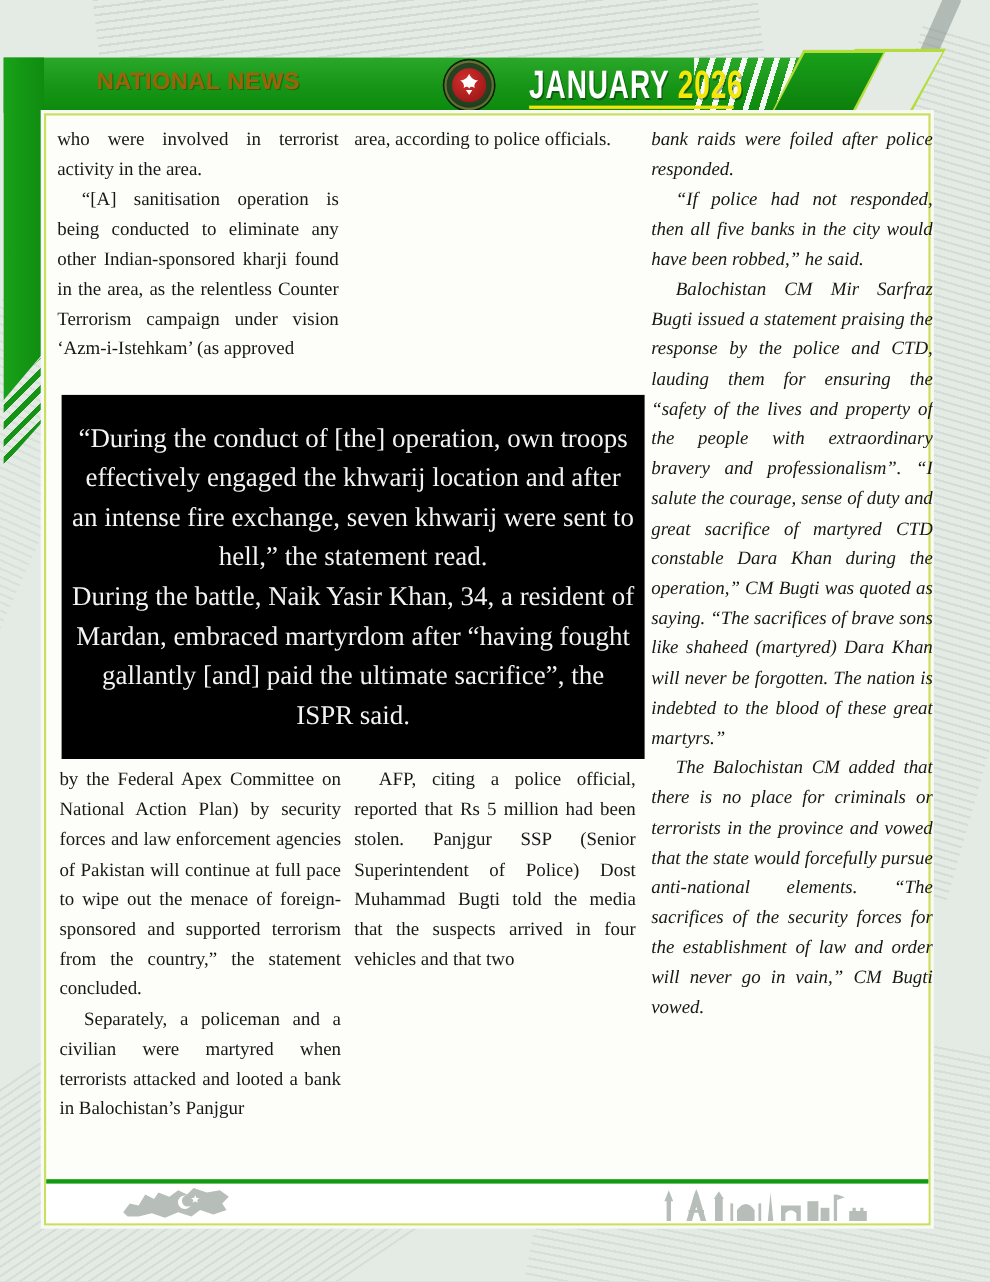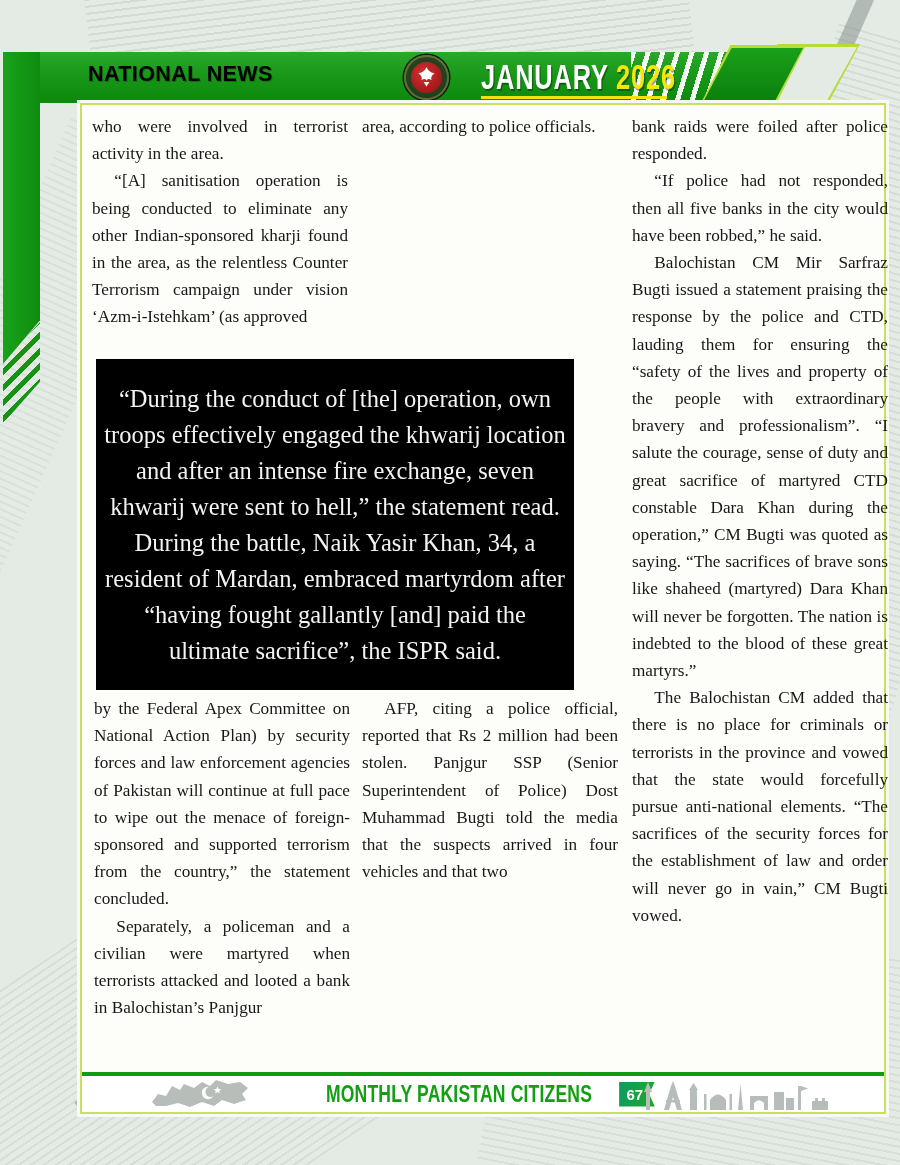--- a/index.html
+++ b/index.html
@@ -30,51 +30,51 @@
   .sidebar-tail{position:absolute;left:3px;top:322px;width:37px;height:130px;
         background:repeating-linear-gradient(135deg,#149314 0 5px,rgba(255,255,255,0) 5px 11px);
         clip-path:polygon(0 32%,100% 0,100% 46%,0 78%);}
   .hpar{position:absolute;clip-path:polygon(30% 0,100% 0,70% 100%,0 100%);background:#b4dc3a;}
   .hpar-in{position:absolute;inset:3px;clip-path:polygon(30% 0,100% 0,70% 100%,0 100%);}
   .hpar-outline{left:742px;top:44px;width:118px;height:66px;}
   .hpar-outline .hpar-in{background:#e4ebe5;}
   .hpar-fill{left:698px;top:45px;width:108px;height:64px;}
   .hpar-fill .hpar-in{background:linear-gradient(180deg,#1aa01a,#0a7c0a);}
 
-  .section-label{position:absolute;left:88px;top:62px;color:#000000;font-weight:bold;
+  .section-label{position:absolute;left:88px;top:62px;color:#a16207;font-weight:bold;
         font-size:21.5px;letter-spacing:.4px;border-bottom:3px solid #eef4ea;padding-bottom:22px;
         text-shadow:1px 1px 0 rgba(0,0,0,.25);}
   .issue{position:absolute;left:481px;top:57px;white-space:nowrap;font-weight:bold;font-size:31px;
         transform:scale(.82,1.16);transform-origin:left top;letter-spacing:1px;
         text-shadow:1.5px 1.5px 0 rgba(0,0,0,.35);}
   .issue .month{color:#ffffff;}
   .issue .year{color:#f6e70a;}
   .issue-rule{position:absolute;left:481px;top:96px;width:186px;height:3px;background:#f2e30c;}
 
   .logo{position:absolute;left:404px;top:55px;width:45px;height:45px;border-radius:50%;
         background:radial-gradient(circle at 50% 45%,#24421f 55%,#132a10 100%);
         box-shadow:0 0 0 1.5px #0a1c08, inset 0 0 0 2px rgba(230,200,90,.35);}
   .logo-inner{position:absolute;inset:7px;border-radius:50%;
         background:radial-gradient(circle at 40% 35%,#d33030,#911010);}
   .logo svg{position:absolute;inset:10px;}
 
   
   .content{position:absolute;left:40px;top:103px;width:806px;height:1011px;background:#fdfdfa;
-        border:2px solid #cbdf5e;box-shadow:0 0 0 3px #f7f9f4;box-sizing:border-box;margin-left:40px;}
+        border:2px solid #cbdf5e;box-shadow:0 0 0 3px #f7f9f4;box-sizing:border-box;}
   .col{position:absolute;overflow:hidden;font-family:"Liberation Serif","DejaVu Serif",serif;
         font-size:17.2px;line-height:27.2px;color:#171717;}
   .para{margin:0;text-align:justify;}
   .para.ind{text-indent:1.3em;}
   .col1t{left:10px;top:8px;width:256px;height:246px;}
   .col2t{left:280px;top:8px;width:256px;height:246px;}
-  .col3{left:550px;top:8px;width:256px;height:954px;}
+  .col3{left:550px;top:8px;width:256px;height:954px;font-style:italic;}
   .col1b{left:12px;top:590px;width:256px;height:374px;}
   .col2b{left:280px;top:590px;width:256px;height:374px;}
 
-  .quote{position:absolute;left:14px;top:254px;width:478px;height:331px;background:#000000;
+  .quote{position:absolute;left:14px;top:254px;width:530px;height:331px;background:#000000;
         color:#f3f3f3;font-family:"Liberation Serif","DejaVu Serif",serif;display:flex;
         flex-direction:column;justify-content:center;padding:2px 8px;box-sizing:border-box;}
   .quote .para{text-align:center;text-indent:0;font-size:24.5px;line-height:36px;}
 
   
   .footer{position:absolute;left:0;right:0;bottom:0;height:36px;background:#ffffff;
         border-top:4px solid #129a12;}
   .footer-map{position:absolute;left:62px;top:-1px;}
   .footer-center{position:absolute;left:50%;top:0;height:100%;transform:translateX(-50%);
         display:flex;align-items:center;gap:12px;}
@@ -148,36 +148,32 @@
     <div class="quote">
         <p class="para">“During the conduct of [the] operation, own troops effectively engaged the khwarij location and after an intense fire exchange, seven khwarij were sent to hell,” the statement read.</p>
         <p class="para">During the battle, Naik Yasir Khan, 34, a resident of Mardan, embraced martyrdom after “having fought gallantly [and] paid the ultimate sacrifice”, the ISPR said.</p>
       </div>
 
     <div class="col col1b">
         <p class="para">by the Federal Apex Committee on National Action Plan) by security forces and law enforcement agencies of Pakistan will continue at full pace to wipe out the menace of foreign-sponsored and supported terrorism from the country,” the statement concluded.</p>
         <p class="para ind">Separately, a policeman and a civilian were martyred when terrorists attacked and looted a bank in Balochistan’s Panjgur</p>
       </div>
     <div class="col col2b">
-        <p class="para ind">AFP, citing a police official, reported that Rs 2 million had been stolen. Panjgur SSP (Senior Superintendent of Police) Dost Muhammad Bugti told the media that the suspects arrived in four vehicles and that two</p>
+        <p class="para ind">AFP, citing a police official, reported that Rs 5 million had been stolen. Panjgur SSP (Senior Superintendent of Police) Dost Muhammad Bugti told the media that the suspects arrived in four vehicles and that two</p>
       </div>
 
     <div class="footer">
       <svg class="footer-map" width="112" height="36" viewBox="0 0 112 36">
         <path fill="#b7bebа" d="M8 27 L14 19 L22 21 L28 11 L36 15 L40 9 L50 13 L58 7 L66 11 L72 5 L84 9 L96 7 L104 13 L98 19 L102 25 L90 29 L78 25 L70 31 L58 27 L46 32 L34 28 L22 31 L12 31 Z" fill-opacity="0"></path>
         <path fill="#b7beba" d="M8 27 L14 19 L22 21 L28 11 L36 15 L40 9 L50 13 L58 7 L66 11 L72 5 L84 9 L96 7 L104 13 L98 19 L102 25 L90 29 L78 25 L70 31 L58 27 L46 32 L34 28 L22 31 L12 31 Z"></path>
         <circle cx="64" cy="18" r="6.2" fill="#ffffff"></circle>
         <circle cx="66.6" cy="16.7" r="5.2" fill="#b7beba"></circle>
         <path fill="#ffffff" d="M73.5 11.5 L74.6 14 L77.3 14.2 L75.2 15.9 L75.9 18.5 L73.5 17 L71.1 18.5 L71.8 15.9 L69.7 14.2 L72.4 14 Z"></path>
       </svg>
 
-      <div class="footer-center">
-        <span class="footer-title">MONTHLY PAKISTAN CITIZENS</span>
-        <span class="badge">67</span>
-      </div>
 
       <svg class="footer-skyline" width="200" height="32" viewBox="0 0 200 32">
         <g fill="#b7beba">
           <path d="M8 32 L8 14 L6 14 L10 4 L14 14 L12 14 L12 32 Z"></path>
           <path d="M26 32 L33 8 L35 3 L37 8 L44 32 L39 32 L35 19 L31 32 Z"></path>
           <rect x="28" y="22" width="14" height="2.5"></rect>
           <rect x="52" y="12" width="7" height="20"></rect>
           <path d="M51 12 L55.5 5 L60 12 Z"></path>
           <rect x="66" y="16" width="2.5" height="16"></rect>
           <path d="M72 32 L72 22 Q80 11 88 22 L88 32 Z"></path>

